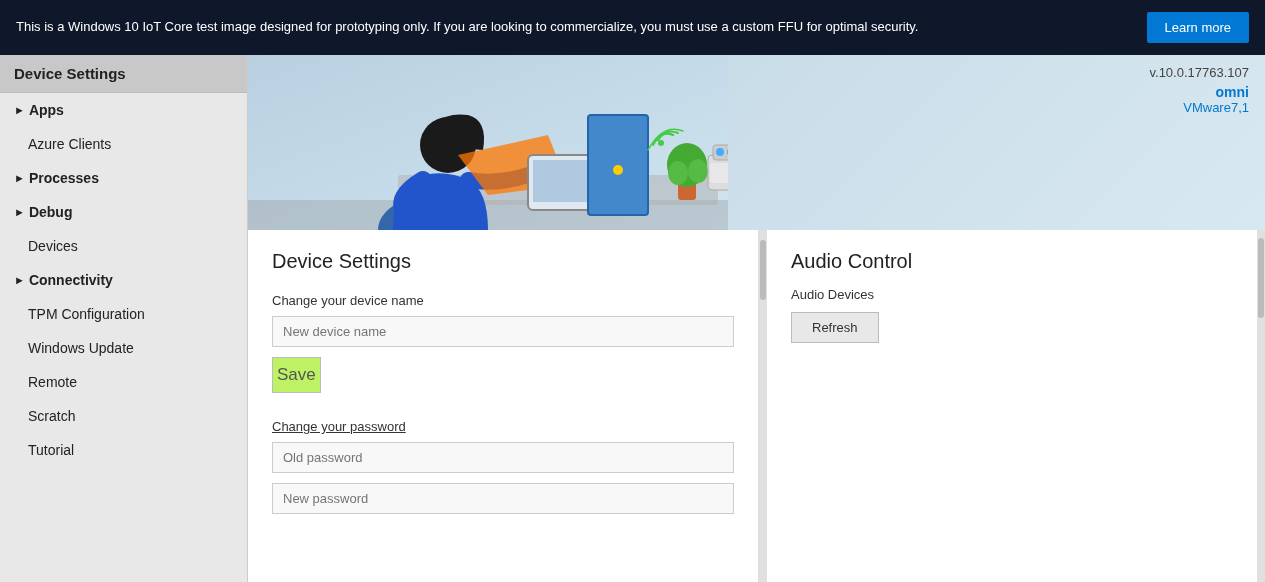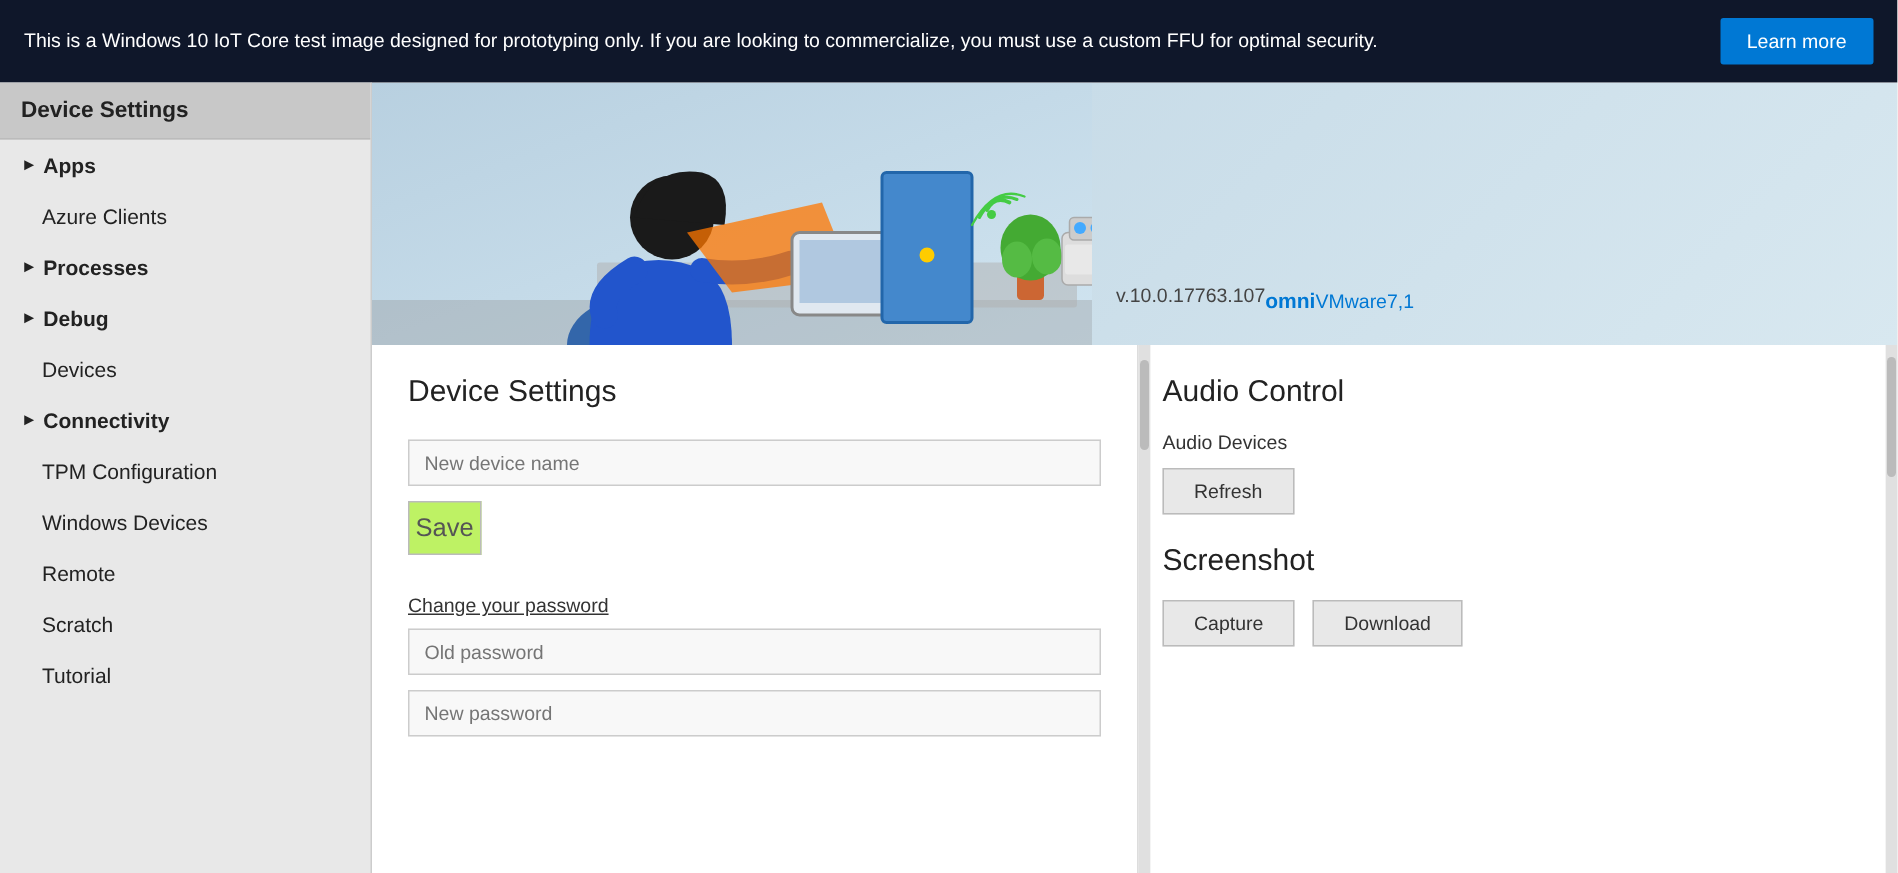--- a/index.html
+++ b/index.html
@@ -95,24 +95,24 @@
     }
     .hero-illustration {
       width: 480px;
       height: 175px;
       position: relative;
       flex-shrink: 0;
     }
     .hero-info {
       flex: 1;
       display: flex;
-      flex-direction: row;
+      flex-direction: column;
       align-items: flex-end;
       justify-content: flex-start;
-      padding: 22px 16px;
+      padding: 10px 16px;
       font-size: 13px;
       color: #333;
     }
     .hero-version {
       font-size: 13px;
       color: #444;
       margin-bottom: 4px;
     }
     .hero-device-name {
       color: #0078d4;
@@ -199,21 +199,21 @@
       background: #bbb;
       border-radius: 3px;
       position: absolute;
       top: 10px;
       left: 1px;
     }
 
     
     .right-panel {
       width: 490px;
-      padding: 20px 8px;
+      padding: 20px 24px;
       overflow-y: auto;
       background: #fff;
       flex-shrink: 0;
       position: relative;
     }
     .section-title {
       font-size: 20px;
       font-weight: 400;
       color: #222;
       margin-bottom: 14px;
@@ -286,21 +286,21 @@
       <span>Devices</span>
     </div>
     <div class="sidebar-item group">
       <span class="arrow">►</span>
       <span>Connectivity</span>
     </div>
     <div class="sidebar-item child">
       <span>TPM Configuration</span>
     </div>
     <div class="sidebar-item child">
-      <span>Windows Devices</span>
+      <span>Windows Update</span>
     </div>
     <div class="sidebar-item child">
       <span>Remote</span>
     </div>
     <div class="sidebar-item child">
       <span>Scratch</span>
     </div>
     <div class="sidebar-item child">
       <span>Tutorial</span>
     </div>
@@ -365,44 +365,40 @@
         <span class="hero-device-name">omni</span>
         <span class="hero-vm">VMware7,1</span>
       </div>
     </div>
 
     <div class="panels">
 
       <div class="device-panel">
         <h2 class="panel-title">Device Settings</h2>
 
+        <label class="form-label">Change your device name</label>
         <input class="form-input" type="text" placeholder="New device name" style="">
 
         <button class="btn-save">Save</button>
 
         <label class="section-label">Change your password</label>
         <input class="form-input" type="password" placeholder="Old password" style="">
         <input class="form-input" type="password" placeholder="New password" style="">
       </div>
 
       <div class="scroll-bar">
         <div class="scroll-thumb"></div>
       </div>
 
       <div class="right-panel">
         <h2 class="section-title">Audio Control</h2>
 
         <span class="subsection-label">Audio Devices</span>
         <button class="btn-action">Refresh</button>
 
-        <div class="screenshot-section">
-          <h2 class="section-title">Screenshot</h2>
-          <button class="btn-action">Capture</button>
-          <button class="btn-action">Download</button>
-        </div>
       </div>
 
       <div class="right-scroll">
         <div class="right-scroll-thumb"></div>
       </div>
 
     </div>
   </div>
 </div>
 

